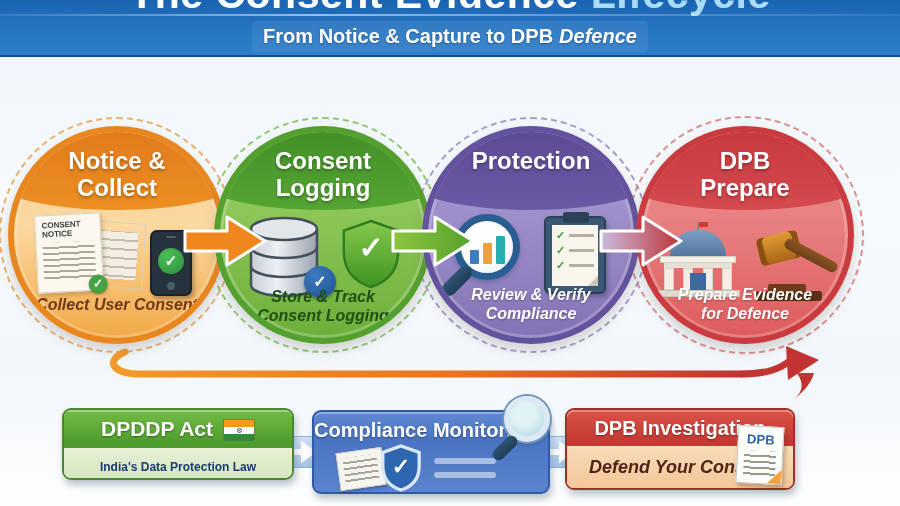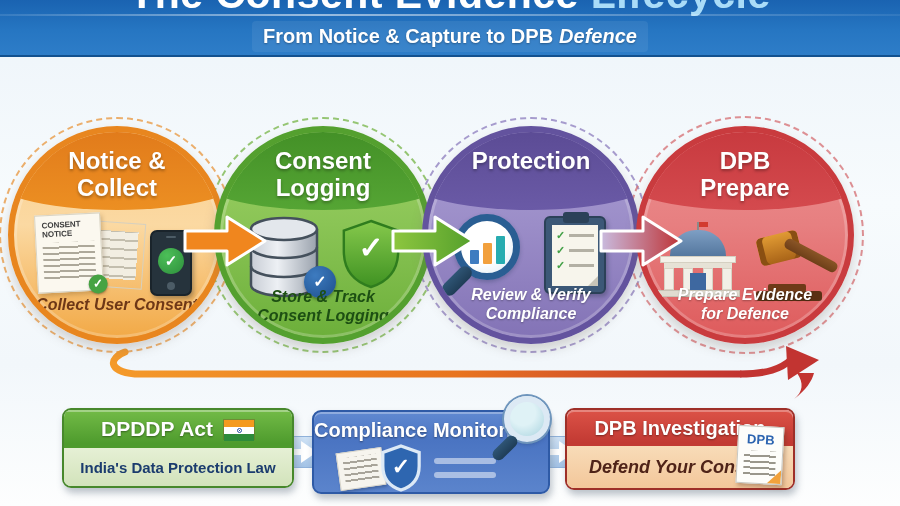--- a/index.html
+++ b/index.html
@@ -152,28 +152,28 @@
   .conn1{left:280px;width:48px}
   .conn2{left:538px;width:44px}
   .conn-tail{position:absolute;left:6px;top:12px;width:14px;height:6px;background:#FFF}
   .conn-head{position:absolute;left:20px;top:4px;width:0;height:0;
     border-left:16px solid #FFF;border-top:11px solid transparent;border-bottom:11px solid transparent}
 
   
   .bbox{position:absolute;border-radius:9px;z-index:2;
     box-shadow:2px 5px 7px rgba(110,125,140,.45)}
   .bhead-title{font-weight:bold;color:#FFF;text-shadow:0 1px 2px rgba(0,0,0,.4);white-space:nowrap}
-  .box1{left:62px;top:408px;width:232px;height:80px;border:2px solid #47882C;overflow:hidden}
+  .box1{left:62px;top:408px;width:232px;height:72px;border:2px solid #47882C;overflow:hidden}
   .box1-head{height:38px;background:linear-gradient(180deg,#73BB47 0%,#4E9B2D 88%);
     display:flex;align-items:center;justify-content:center;gap:10px;
     box-shadow:inset 0 2px 0 rgba(255,255,255,.35)}
   .box1-head .bhead-title{font-size:21px}
   .box1-body{height:38px;background:linear-gradient(180deg,#E6F0D5,#D2E3BB);
     display:flex;align-items:center;justify-content:center}
-  .box1-sub{font-size:15px;font-weight:bold;color:#1B3C6E;white-space:nowrap}
+  .box1-sub{font-size:12px;font-weight:bold;color:#1B3C6E;white-space:nowrap}
   .flag{width:32px;height:21px;border:1px solid rgba(120,100,40,.5);position:relative;flex:none}
   .flag-saffron{height:7px;background:#F49A1F}
   .flag-white{height:7px;background:#FFF;position:relative}
   .flag-green{height:7px;background:#2E8B3A}
   .chakra{position:absolute;left:13px;top:1px;width:5px;height:5px;border-radius:50%;
     border:1px solid #2A4FA0;background:radial-gradient(#2A4FA0 30%,transparent 32%)}
 
   .box2{left:312px;top:410px;width:238px;height:84px;border:2px solid #2E5AA6;border-radius:9px;
     background:linear-gradient(180deg,#6089D1 0%,#4A74C2 35%,#5B84CC 100%);
     box-shadow:2px 5px 7px rgba(110,125,140,.45),inset 0 2px 0 rgba(255,255,255,.3)}

